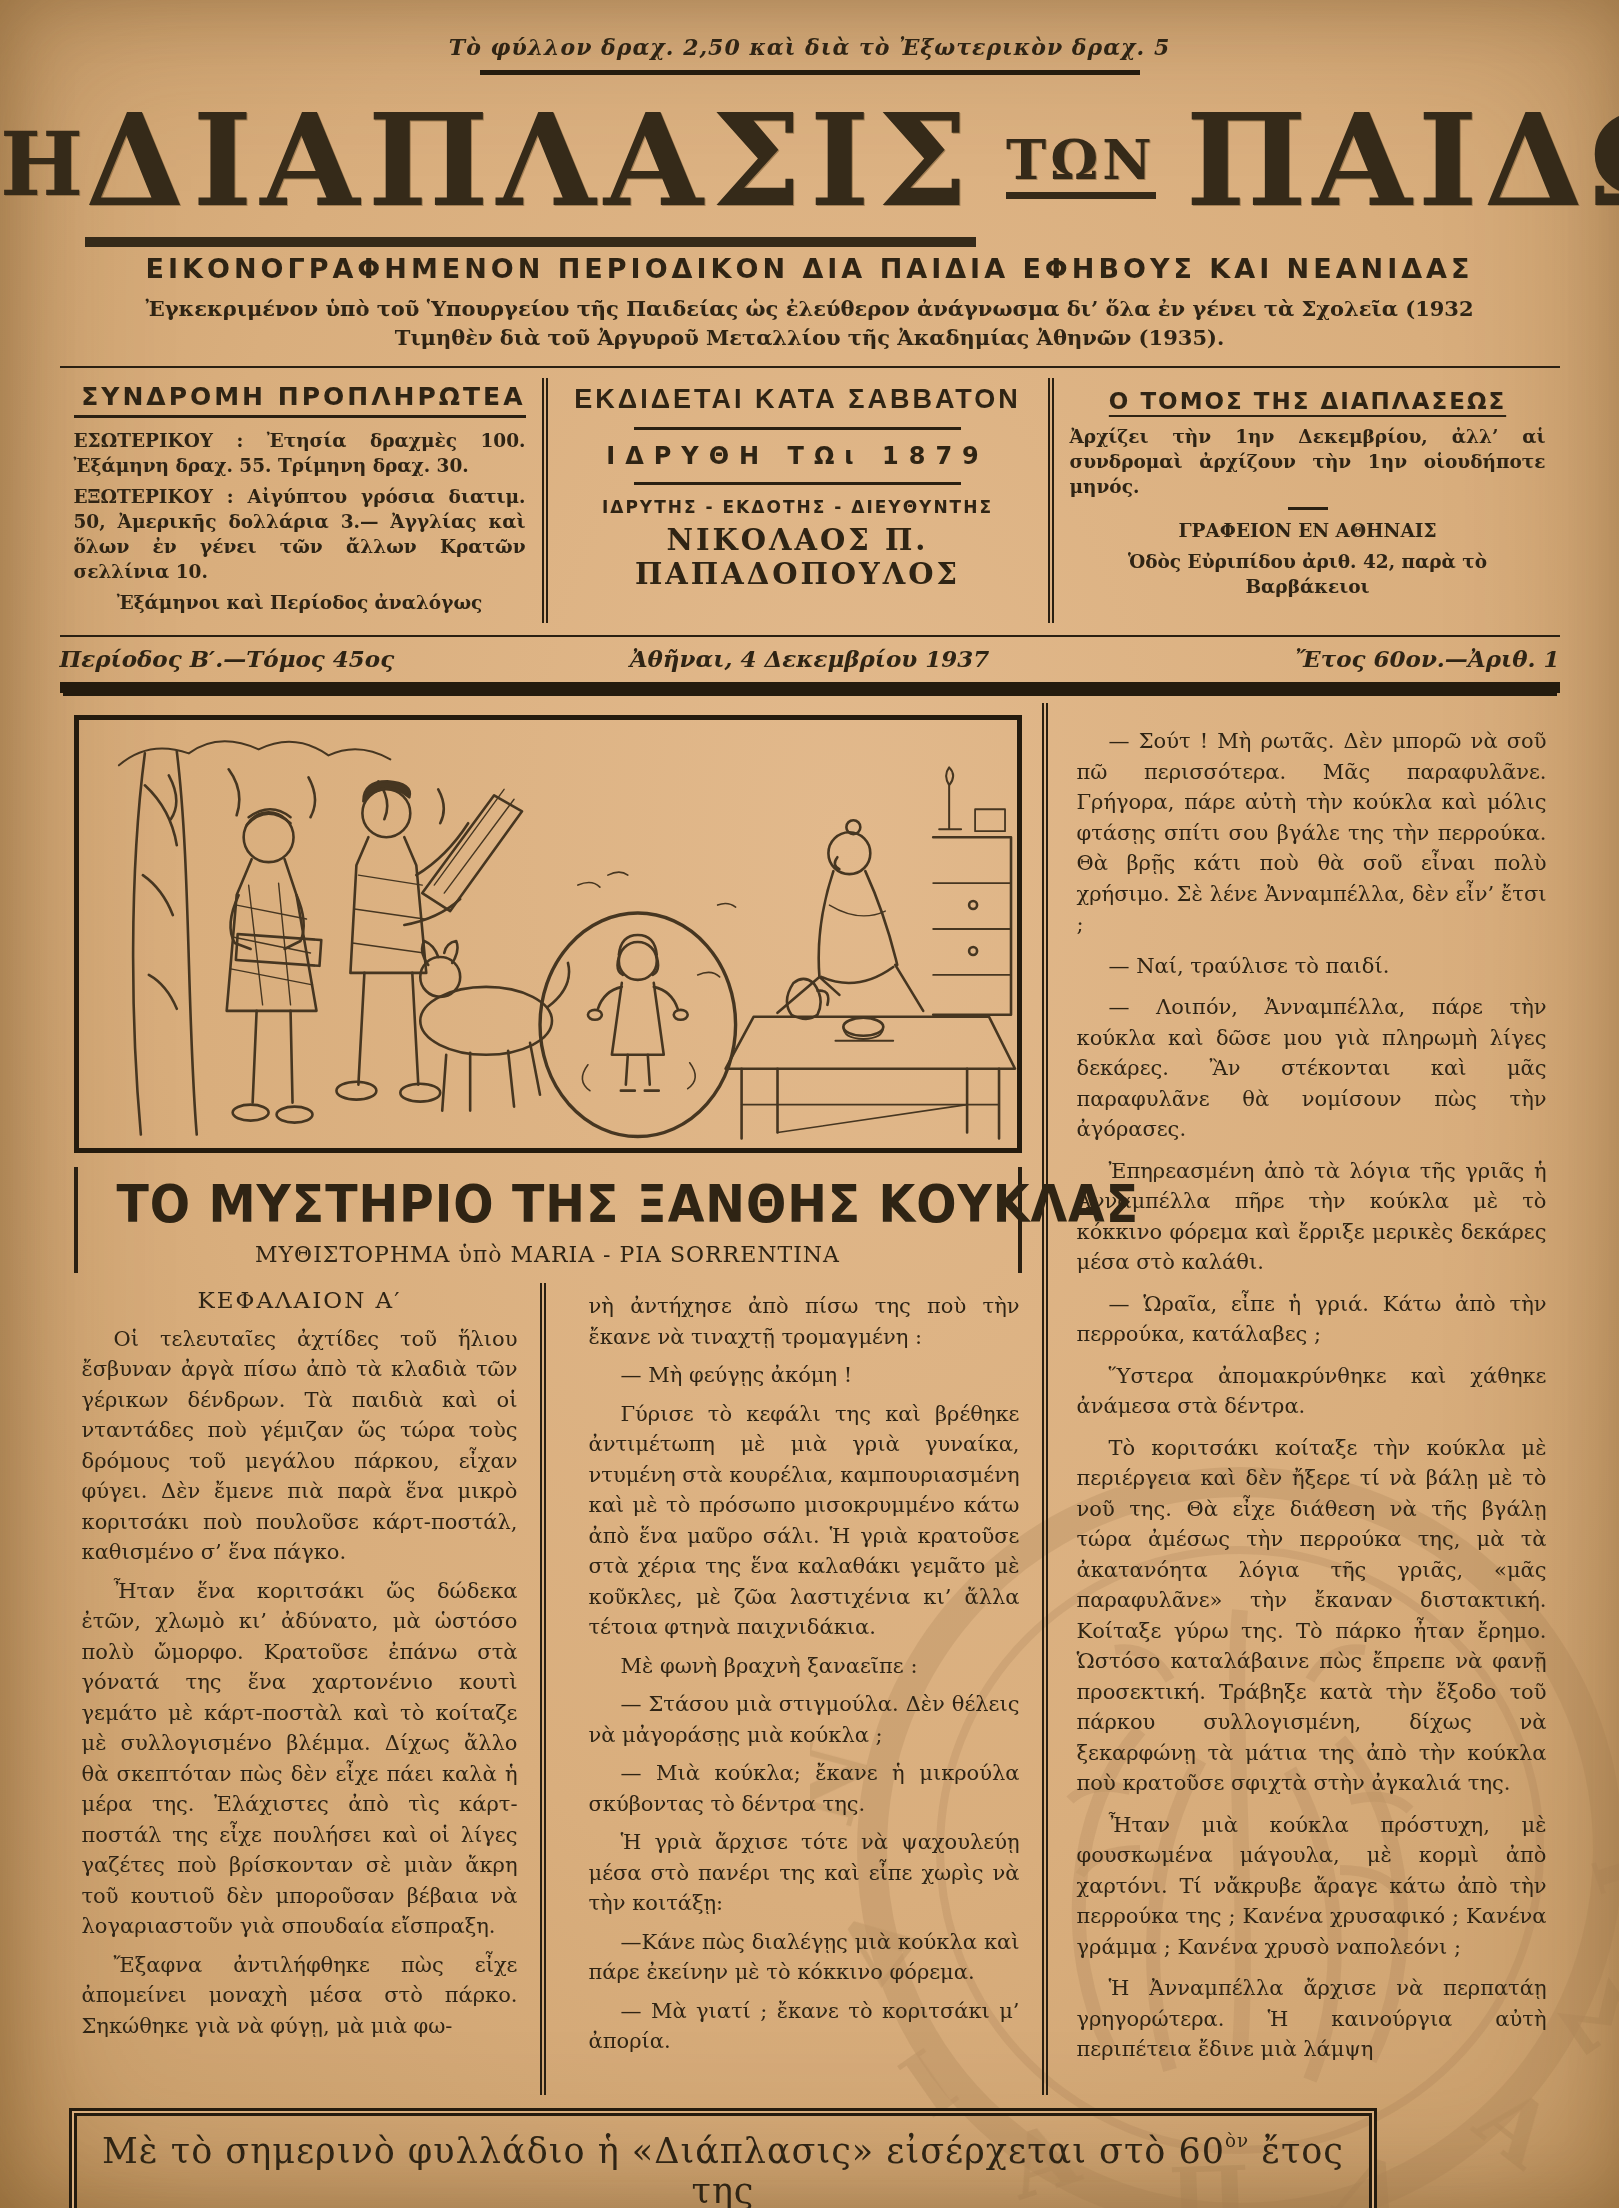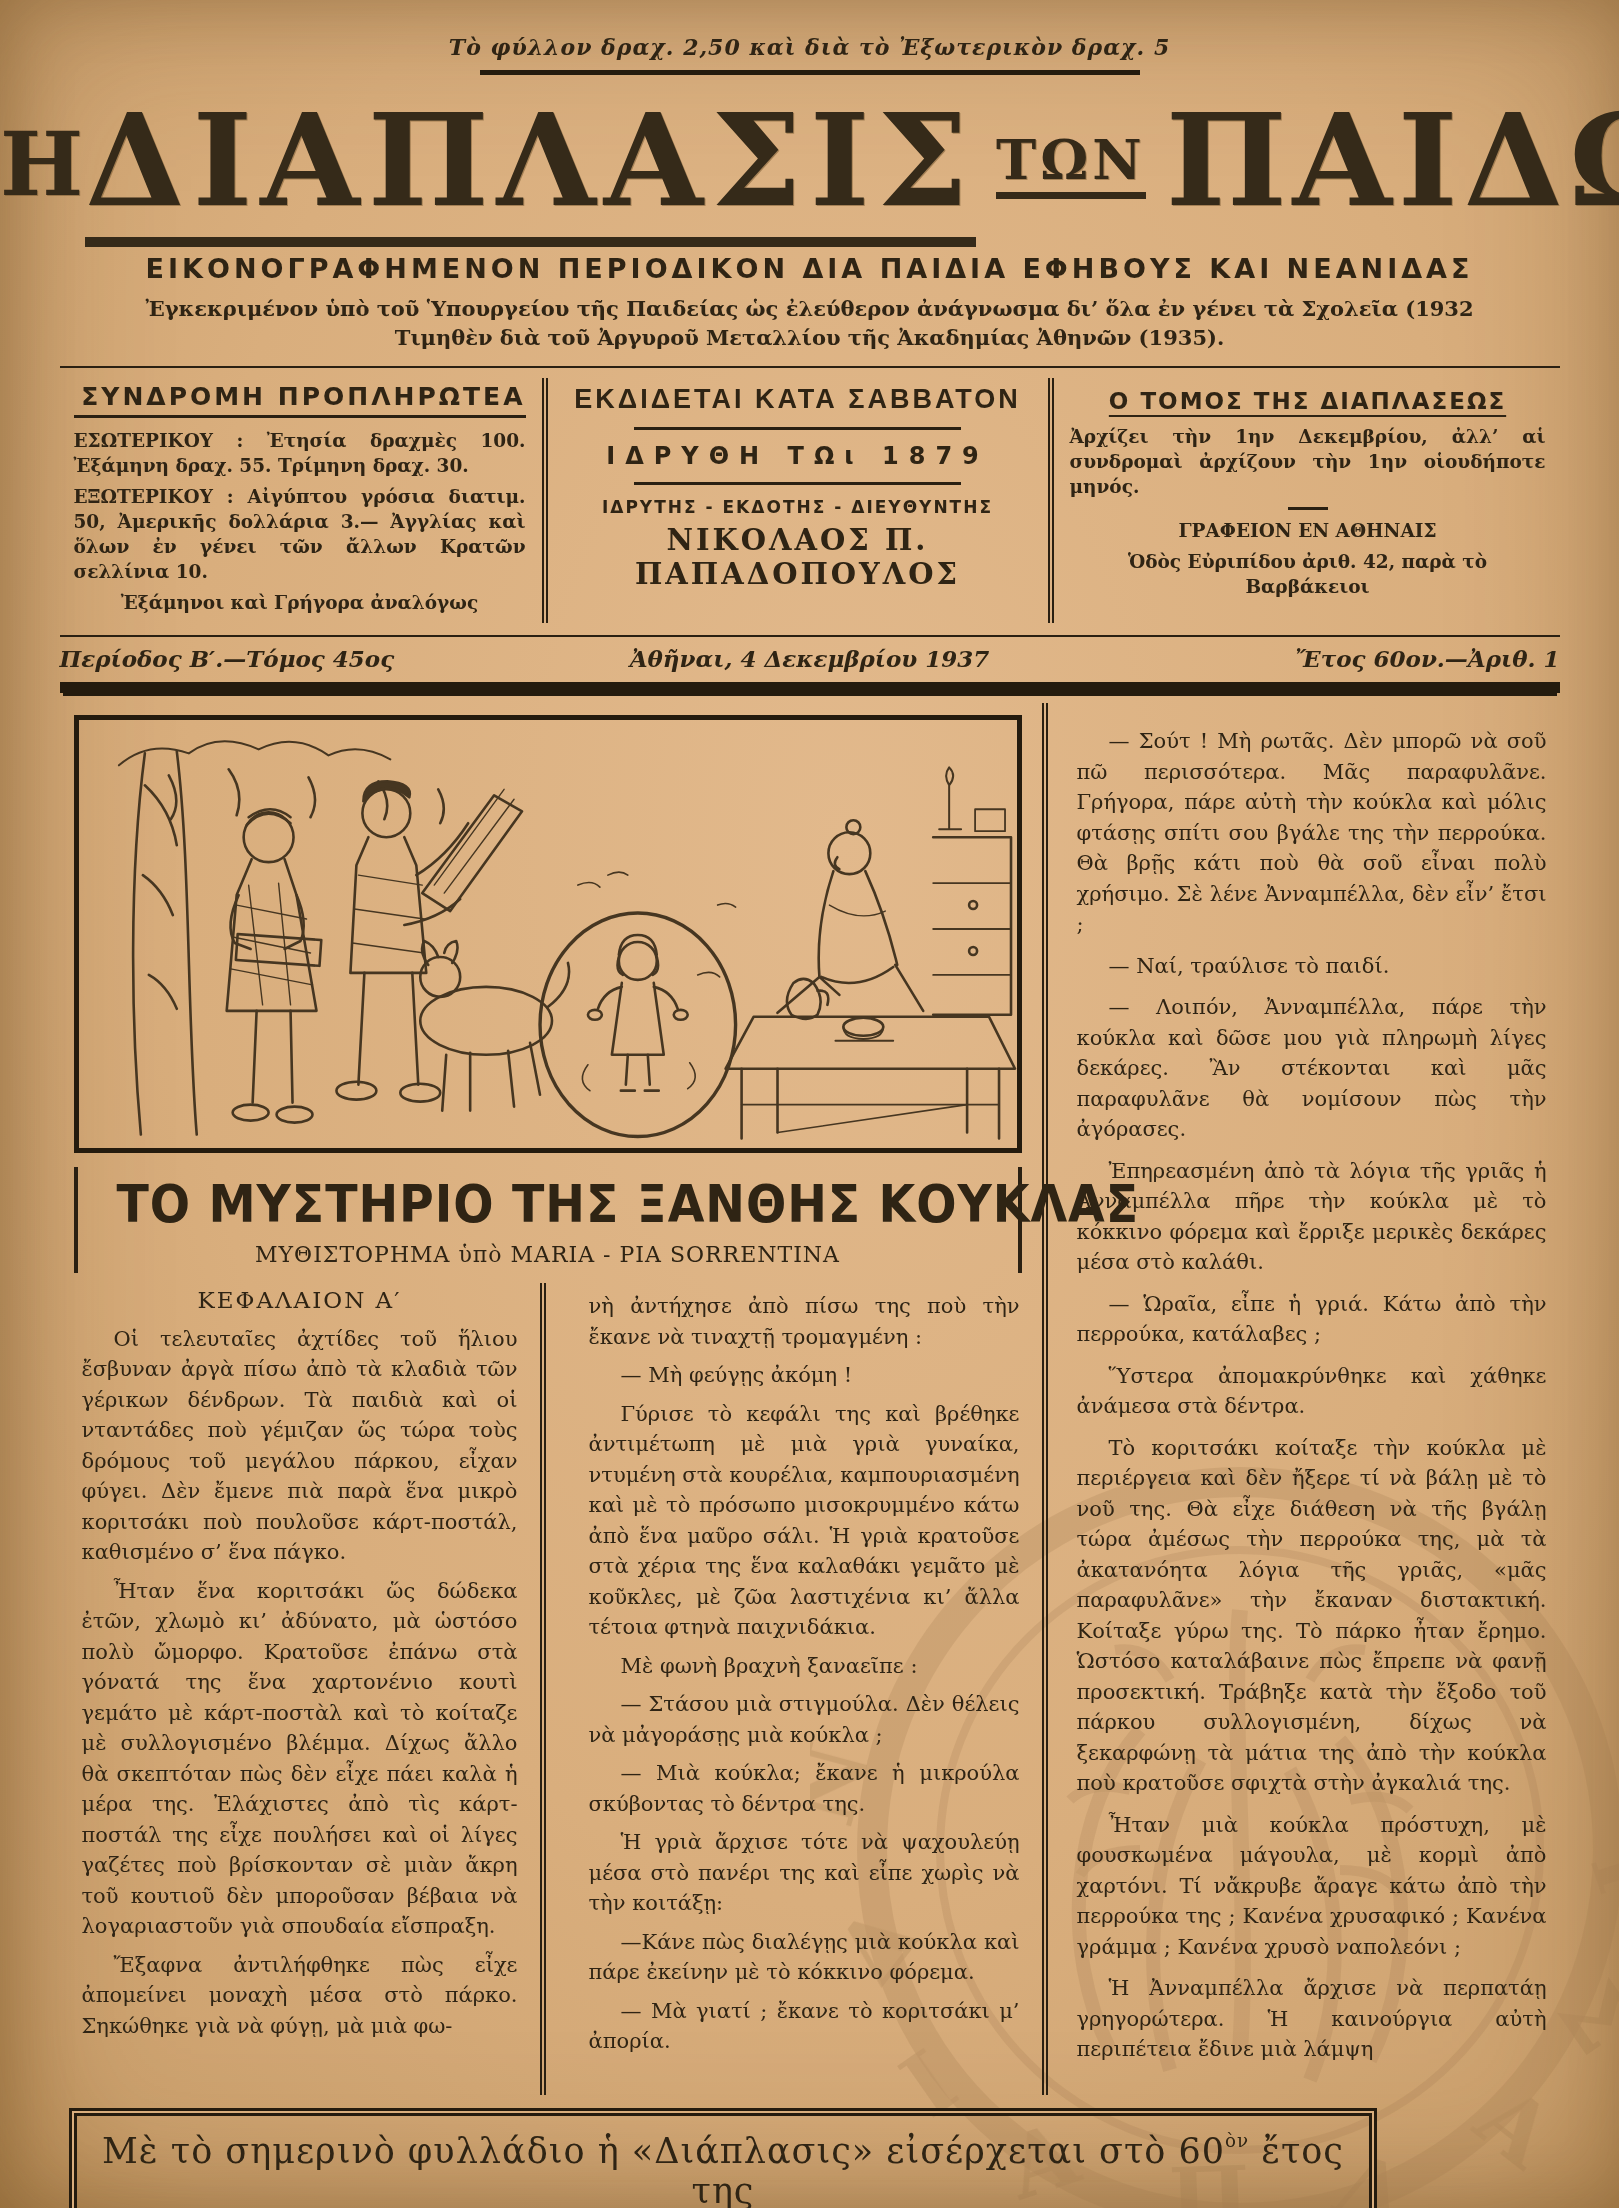--- a/index.html
+++ b/index.html
@@ -10,21 +10,21 @@
     color:#2f2414;font-family:"DejaVu Serif",serif;
   }
   .rule{background:#2a2012;}
   
   .price-line{padding-top:34px;text-align:center;font-size:22px;font-style:italic;font-weight:bold;letter-spacing:1px;}
   .price-rule{width:660px;height:5px;margin:10px auto 0;background:#241b0e;}
   .masthead{margin-top:10px;text-align:center;white-space:nowrap;font-weight:bold;color:#352a19;
     text-shadow:1px 1px 0 rgba(120,90,50,.55);}
   .masthead .art{font-size:88px;vertical-align:10px;letter-spacing:2px;}
   .masthead .big{font-size:128px;letter-spacing:8px;border-bottom:10px solid #352a19;padding-bottom:2px;}
-  .masthead .small{font-size:54px;letter-spacing:4px;vertical-align:26px;border-bottom:7px solid #352a19;margin:0 20px;}
+  .masthead .small{font-size:54px;letter-spacing:4px;vertical-align:26px;border-bottom:7px solid #352a19;margin:0 30px;}
   .masthead .big2{font-size:128px;letter-spacing:6px;}
   .subtitle{margin-top:18px;text-align:center;font-family:"DejaVu Sans",sans-serif;font-weight:bold;
     font-size:27px;letter-spacing:4px;}
   .approval{margin-top:10px;text-align:center;font-size:21px;font-weight:bold;line-height:29px;}
   .wide-rule{width:1500px;height:2px;margin:14px auto 0;}
   
   .boxes{width:1500px;margin:0 auto;display:flex;align-items:stretch;border-bottom:2px solid #2a2012;padding:10px 0 12px;}
   .ibox{padding:2px 14px;}
   .ibox.left{width:452px;}
   .ibox.center{width:468px;text-align:center;}
@@ -124,21 +124,21 @@
     <div>Τιμηθὲν διὰ τοῦ Ἀργυροῦ Μεταλλίου τῆς Ἀκαδημίας Ἀθηνῶν (1935).</div>
   </div>
 
   <div class="wide-rule rule"></div>
 
   <div class="boxes">
     <div class="ibox left">
       <h3>ΣΥΝΔΡΟΜΗ ΠΡΟΠΛΗΡΩΤΕΑ</h3>
       <p class="bline">ΕΣΩΤΕΡΙΚΟΥ : Ἐτησία δραχμὲς 100. Ἐξάμηνη δραχ. 55.  Τρίμηνη δραχ. 30.</p>
       <p class="bline">ΕΞΩΤΕΡΙΚΟΥ : Αἰγύπτου γρόσια διατιμ. 50, Ἀμερικῆς δολλάρια 3.— Ἀγγλίας καὶ ὅλων ἐν γένει τῶν ἄλλων Κρατῶν σελλίνια 10.</p>
-      <p class="bline centered">Ἐξάμηνοι καὶ Γρήγορα ἀναλόγως</p>
+      <p class="bline centered">Ἐξάμηνοι καὶ Περίοδος ἀναλόγως</p>
     </div>
     <div class="isep"></div>
     <div class="ibox center">
       <div class="l1">ΕΚΔΙΔΕΤΑΙ ΚΑΤΑ ΣΑΒΒΑΤΟΝ</div>
       <div class="mini-rule"></div>
       <div class="founded">ΙΔΡΥΘΗ ΤΩι 1879</div>
       <div class="mini-rule"></div>
       <div class="ftitle">ΙΔΡΥΤΗΣ - ΕΚΔΟΤΗΣ - ΔΙΕΥΘΥΝΤΗΣ</div>
       <div class="fname">ΝΙΚΟΛΑΟΣ Π. ΠΑΠΑΔΟΠΟΥΛΟΣ</div>
     </div>

